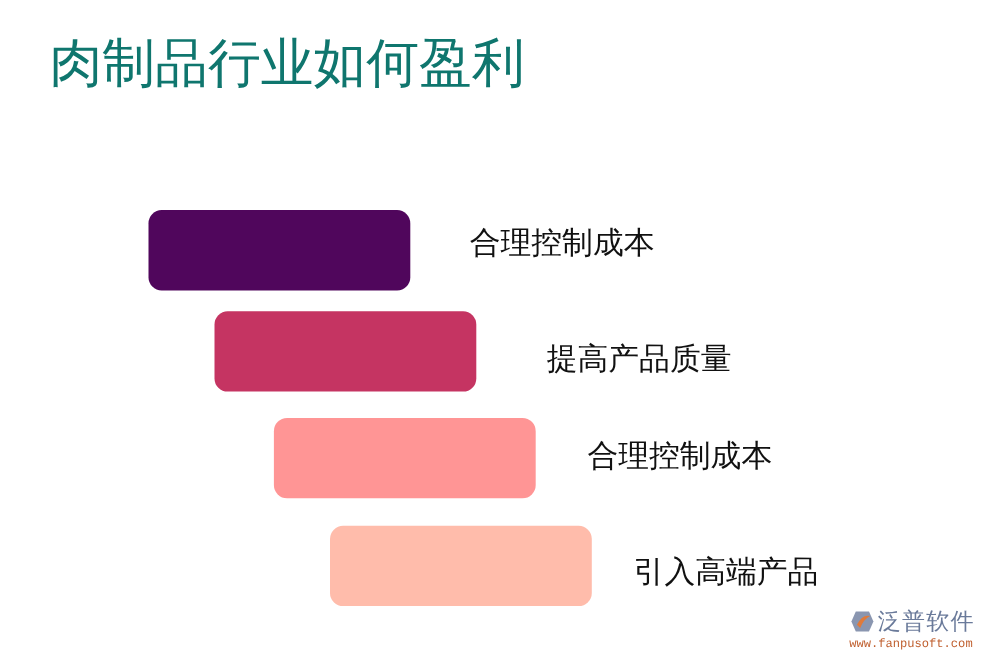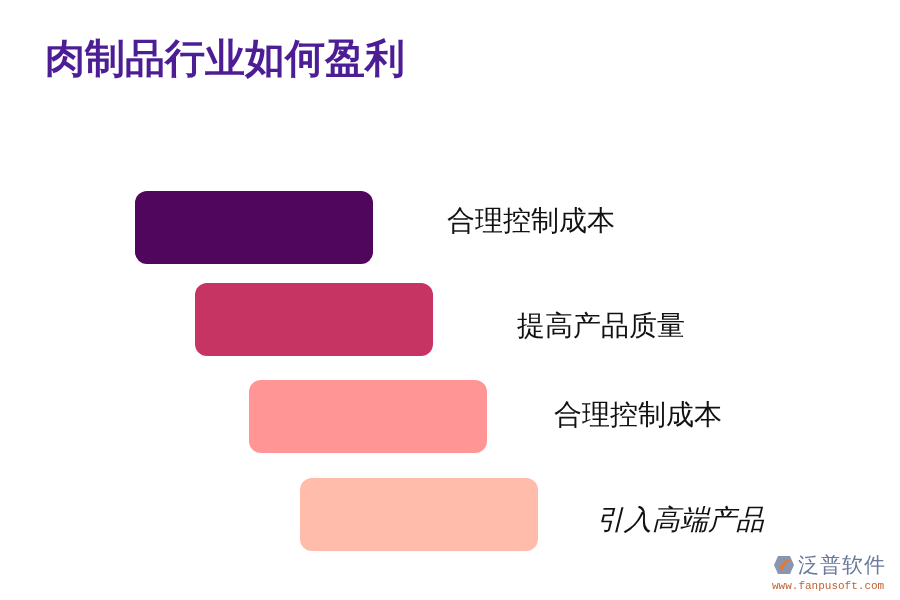--- a/index.html
+++ b/index.html
@@ -4,29 +4,28 @@
 <style>
   html, body { margin: 0; padding: 0; }
   body {
     width: 900px; height: 600px; position: relative; overflow: hidden;
     background: #ffffff;
     font-family: "DejaVu Sans", "Liberation Sans", sans-serif;
     color: #111;
   }
   .title {
     position: absolute; left: 45px; top: 32px;
-    font-size: 40px; line-height: 52px; color: #4c1d95; letter-spacing: 0px; font-weight: bold;
+    font-size: 48px; line-height: 52px; color: #0f766e; letter-spacing: 0px;
   }
   .bar {
     position: absolute; width: 238px; height: 73px; border-radius: 12px;
   }
   .label {
     position: absolute; font-size: 28px; line-height: 36px; color: #111;
     white-space: nowrap;
-    margin-left: 20px;
   }
   .logo {
     position: absolute; left: 770px; top: 552px; width: 125px; height: 44px; text-align: center;
   }
   .logo-mark {
     position: absolute; left: 2px; top: 2px; width: 24px; height: 22px;
   }
   .logo-text {
     position: absolute; left: 28px; top: 0px; font-size: 21px; line-height: 26px;
     color: #6a7a9a; letter-spacing: 1px;
@@ -45,21 +44,21 @@
   <div class="bar" style="left:135px; top:191px; background:#50065c;"></div>
   <div class="label" style="left:427px; top:203px;">合理控制成本</div>
 
   <div class="bar" style="left:195px; top:283px; background:#c53462;"></div>
   <div class="label" style="left:497px; top:308px;text-align:right;">提高产品质量</div>
 
   <div class="bar" style="left:249px; top:380px; background:#ff9595;"></div>
   <div class="label" style="left:534px; top:397px;">合理控制成本</div>
 
   <div class="bar" style="left:300px; top:478px; background:#ffbcab;"></div>
-  <div class="label" style="left:576px; top:502px;font-style:italic;">引入高端产品</div>
+  <div class="label" style="left:576px; top:502px;">引入高端产品</div>
 </div>
 
 <div class="logo">
   <svg class="logo-mark" viewBox="0 0 24 22">
     <path d="M6 2 L18 2 L22 11 L18 20 L6 20 L2 11 Z" fill="#8a96b0"></path>
     <path d="M7 14 Q12 4 19 6 Q13 9 10 17 Z" fill="#e07a3a"></path>
   </svg>
   <div class="logo-text">泛普软件</div>
   <div class="logo-url">www.fanpusoft.com</div>
 </div>

